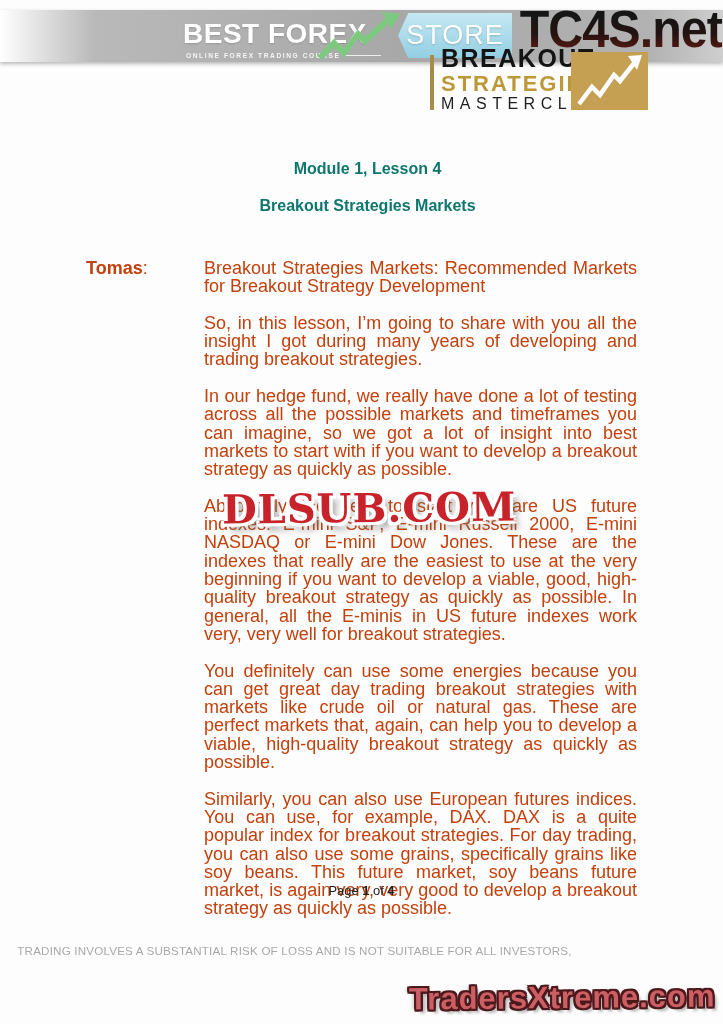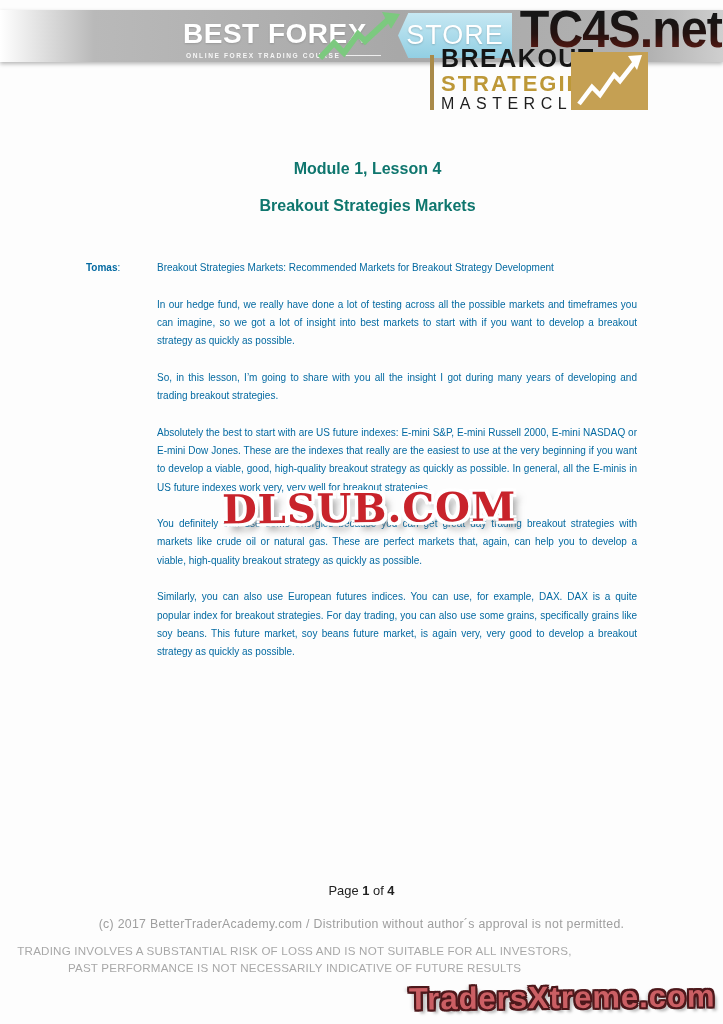--- a/index.html
+++ b/index.html
@@ -37,24 +37,24 @@
   .gold-square{position:absolute;left:571px;top:52px;width:77px;height:58px;background:#c5a053;}
 
   
   .title1,.title2{position:absolute;left:6px;width:723px;text-align:center;font-weight:bold;
                   font-size:16px;color:#0f766e;}
   .title1{top:160px;}
   .title2{top:197px;}
 
   
   .transcript{position:absolute;left:86px;top:259px;width:551px;
-              font-size:10px;line-height:18.3px;color:#0369a1;}
+              font-size:18px;line-height:18.3px;color:#c2410c;}
   .speaker{position:absolute;left:0;top:0;}
   .speaker .b{font-weight:bold;}
-  .paras{margin-left:71px;text-align:justify;}
+  .paras{margin-left:118px;text-align:justify;}
   .paras p{margin:0 0 18.3px 0;}
   .paras p:last-child{margin-bottom:0;}
 
   
   .wm-center{position:absolute;left:222px;top:484px;
              font-family:"DejaVu Serif",serif;font-weight:bold;font-size:40px;letter-spacing:1px;
              color:var(--watermark_red,#c8232b);white-space:nowrap;transform:rotate(-0.6deg);
              text-shadow:
                -3px -3px 0 #fff, 3px -3px 0 #fff, -3px 3px 0 #fff, 3px 3px 0 #fff,
                0 -3px 0 #fff, 0 3px 0 #fff, -3px 0 0 #fff, 3px 0 0 #fff,
@@ -103,36 +103,34 @@
     </svg>
   </div>
 
   <div class="title1">Module 1, Lesson 4</div>
   <div class="title2">Breakout Strategies Markets</div>
 
   <div class="transcript">
     <div class="speaker"><span class="b">Tomas</span><span>:</span></div>
     <div class="paras">
       <p>Breakout Strategies Markets: Recommended Markets for Breakout Strategy Development</p>
+      <p>So, in this lesson, I’m going to share with you all the insight I got during many years of developing and trading breakout strategies.</p>
       <p>In our hedge fund, we really have done a lot of testing across all the possible markets and timeframes you can imagine, so we got a lot of insight into best markets to start with if you want to develop a breakout strategy as quickly as possible.</p>
-      <p>So, in this lesson, I’m going to share with you all the insight I got during many years of developing and trading breakout strategies.</p>
       <p>Absolutely the best to start with are US future indexes: E-mini S&amp;P, E-mini Russell 2000, E-mini NASDAQ or E-mini Dow Jones. These are the indexes that really are the easiest to use at the very beginning if you want to develop a viable, good, high-quality breakout strategy as quickly as possible. In general, all the E-minis in US future indexes work very, very well for breakout strategies.</p>
       <p>You definitely can use some energies because you can get great day trading breakout strategies with markets like crude oil or natural gas. These are perfect markets that, again, can help you to develop a viable, high-quality breakout strategy as quickly as possible.</p>
       <p>Similarly, you can also use European futures indices. You can use, for example, DAX. DAX is a quite popular index for breakout strategies. For day trading, you can also use some grains, specifically grains like soy beans. This future market, soy beans future market, is again very, very good to develop a breakout strategy as quickly as possible.</p>
     </div>
   </div>
 
   <div class="wm-center">DLSUB.COM</div>
 
   <div class="page-num">
     <span>Page</span>
     <b>1</b>
     <span>of</span>
     <b>4</b>
   </div>
-  <div class="copyright">(c) 2017 BetterTraderAcademy.com / Distribution without author´s approval is not permitted.</div>
   <div class="disclaimer">
     <div>TRADING INVOLVES A SUBSTANTIAL RISK OF LOSS AND IS NOT SUITABLE FOR ALL INVESTORS,</div>
-    <div>PAST PERFORMANCE IS NOT NECESSARILY INDICATIVE OF FUTURE RESULTS</div>
   </div>
   <div class="wm-bottom">TradersXtreme.com</div>
 
 </div>
 
 </body></html>

